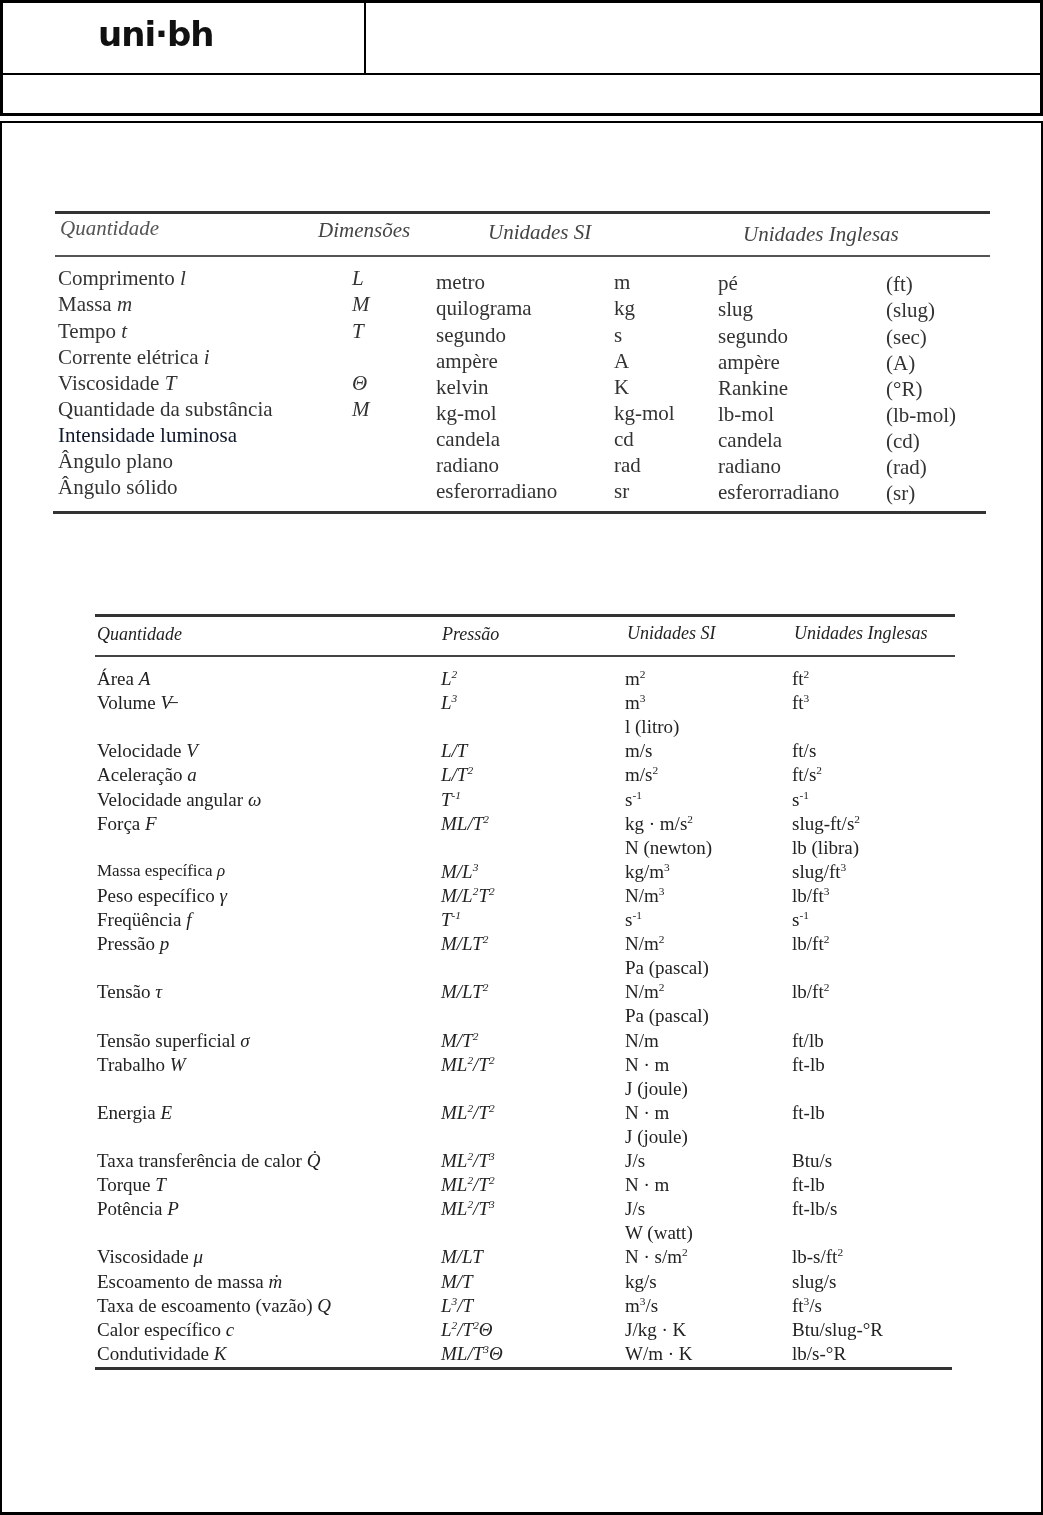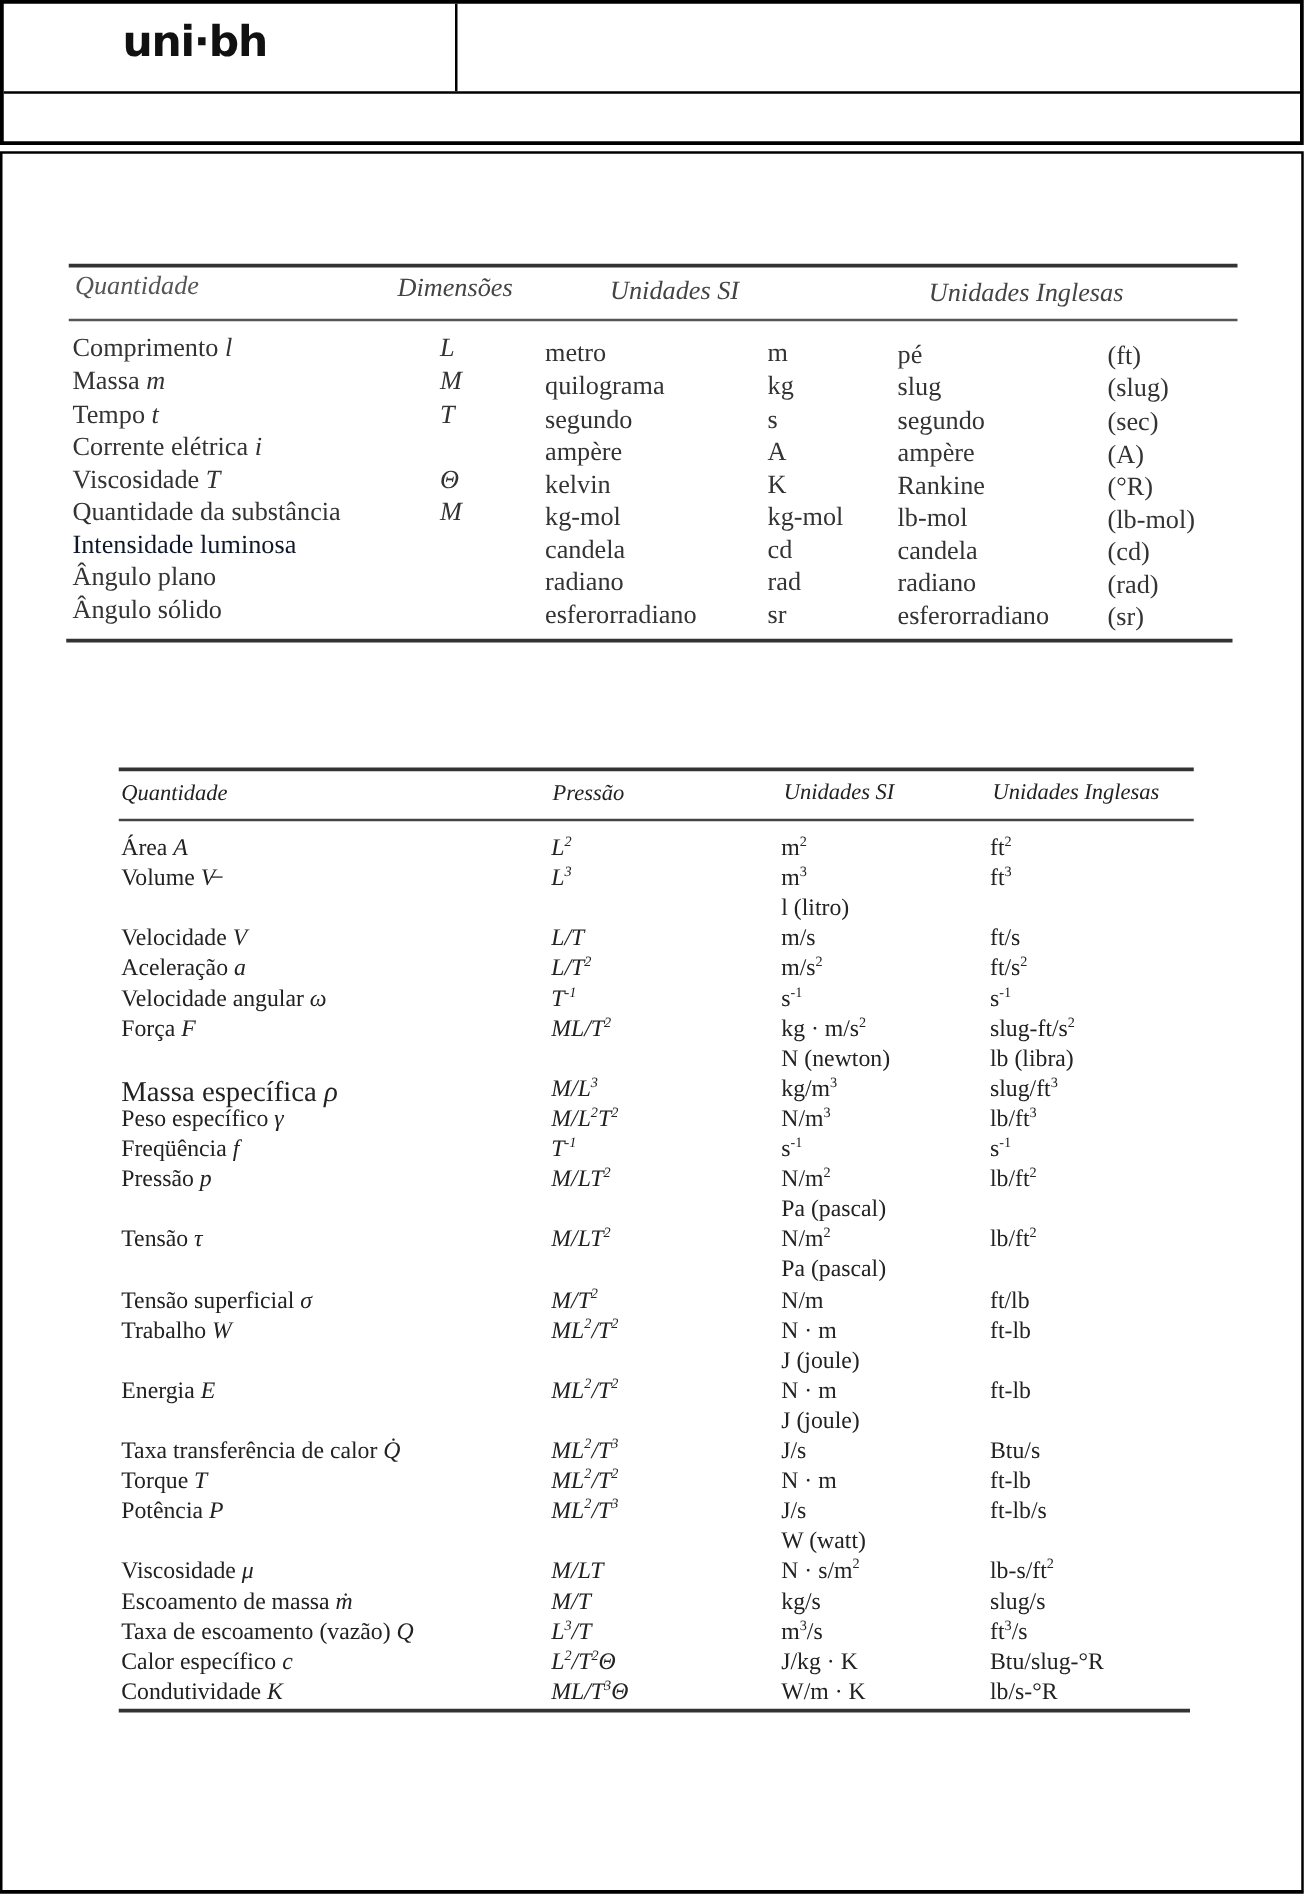--- a/index.html
+++ b/index.html
@@ -135,21 +135,21 @@
       <div class="cell" style="left: 625px; top: 789px; font-size: 19px;">s<sup>-1</sup></div>
       <div class="cell" style="left: 792px; top: 789px; font-size: 19px;">s<sup>-1</sup></div>
       <div class="cell" style="left: 97px; top: 813px; font-size: 19px;"><span>Força </span><span class="it">F</span></div>
       <div class="cell it" style="left: 441px; top: 813px; font-size: 19px;">ML/T<sup>2</sup></div>
       <div class="cell" style="left: 625px; top: 813px; font-size: 19px;">kg · m/s<sup>2</sup></div>
       <div class="cell" style="left: 792px; top: 813px; font-size: 19px;">slug-ft/s<sup>2</sup></div>
       <div class="cell" style="left: 97px; top: 837px; font-size: 19px;"></div>
       <div class="cell it" style="left: 441px; top: 837px; font-size: 19px;"></div>
       <div class="cell" style="left: 625px; top: 837px; font-size: 19px;">N (newton)</div>
       <div class="cell" style="left: 792px; top: 837px; font-size: 19px;">lb (libra)</div>
-      <div class="cell" style="left: 97px; top: 861px; font-size: 23px;"><span>Massa específica </span><span class="it">ρ</span></div>
+      <div class="cell" style="left: 97px; top: 861px; font-size: 17px;"><span>Massa específica </span><span class="it">ρ</span></div>
       <div class="cell it" style="left: 441px; top: 861px; font-size: 19px;">M/L<sup>3</sup></div>
       <div class="cell" style="left: 625px; top: 861px; font-size: 19px;">kg/m<sup>3</sup></div>
       <div class="cell" style="left: 792px; top: 861px; font-size: 19px;">slug/ft<sup>3</sup></div>
       <div class="cell" style="left: 97px; top: 885px; font-size: 19px;"><span>Peso específico </span><span class="it">γ</span></div>
       <div class="cell it" style="left: 441px; top: 885px; font-size: 19px;">M/L<sup>2</sup>T<sup>2</sup></div>
       <div class="cell" style="left: 625px; top: 885px; font-size: 19px;">N/m<sup>3</sup></div>
       <div class="cell" style="left: 792px; top: 885px; font-size: 19px;">lb/ft<sup>3</sup></div>
       <div class="cell" style="left: 97px; top: 909px; font-size: 19px;"><span>Freqüência </span><span class="it">f</span></div>
       <div class="cell it" style="left: 441px; top: 909px; font-size: 19px;">T<sup>-1</sup></div>
       <div class="cell" style="left: 625px; top: 909px; font-size: 19px;">s<sup>-1</sup></div>

